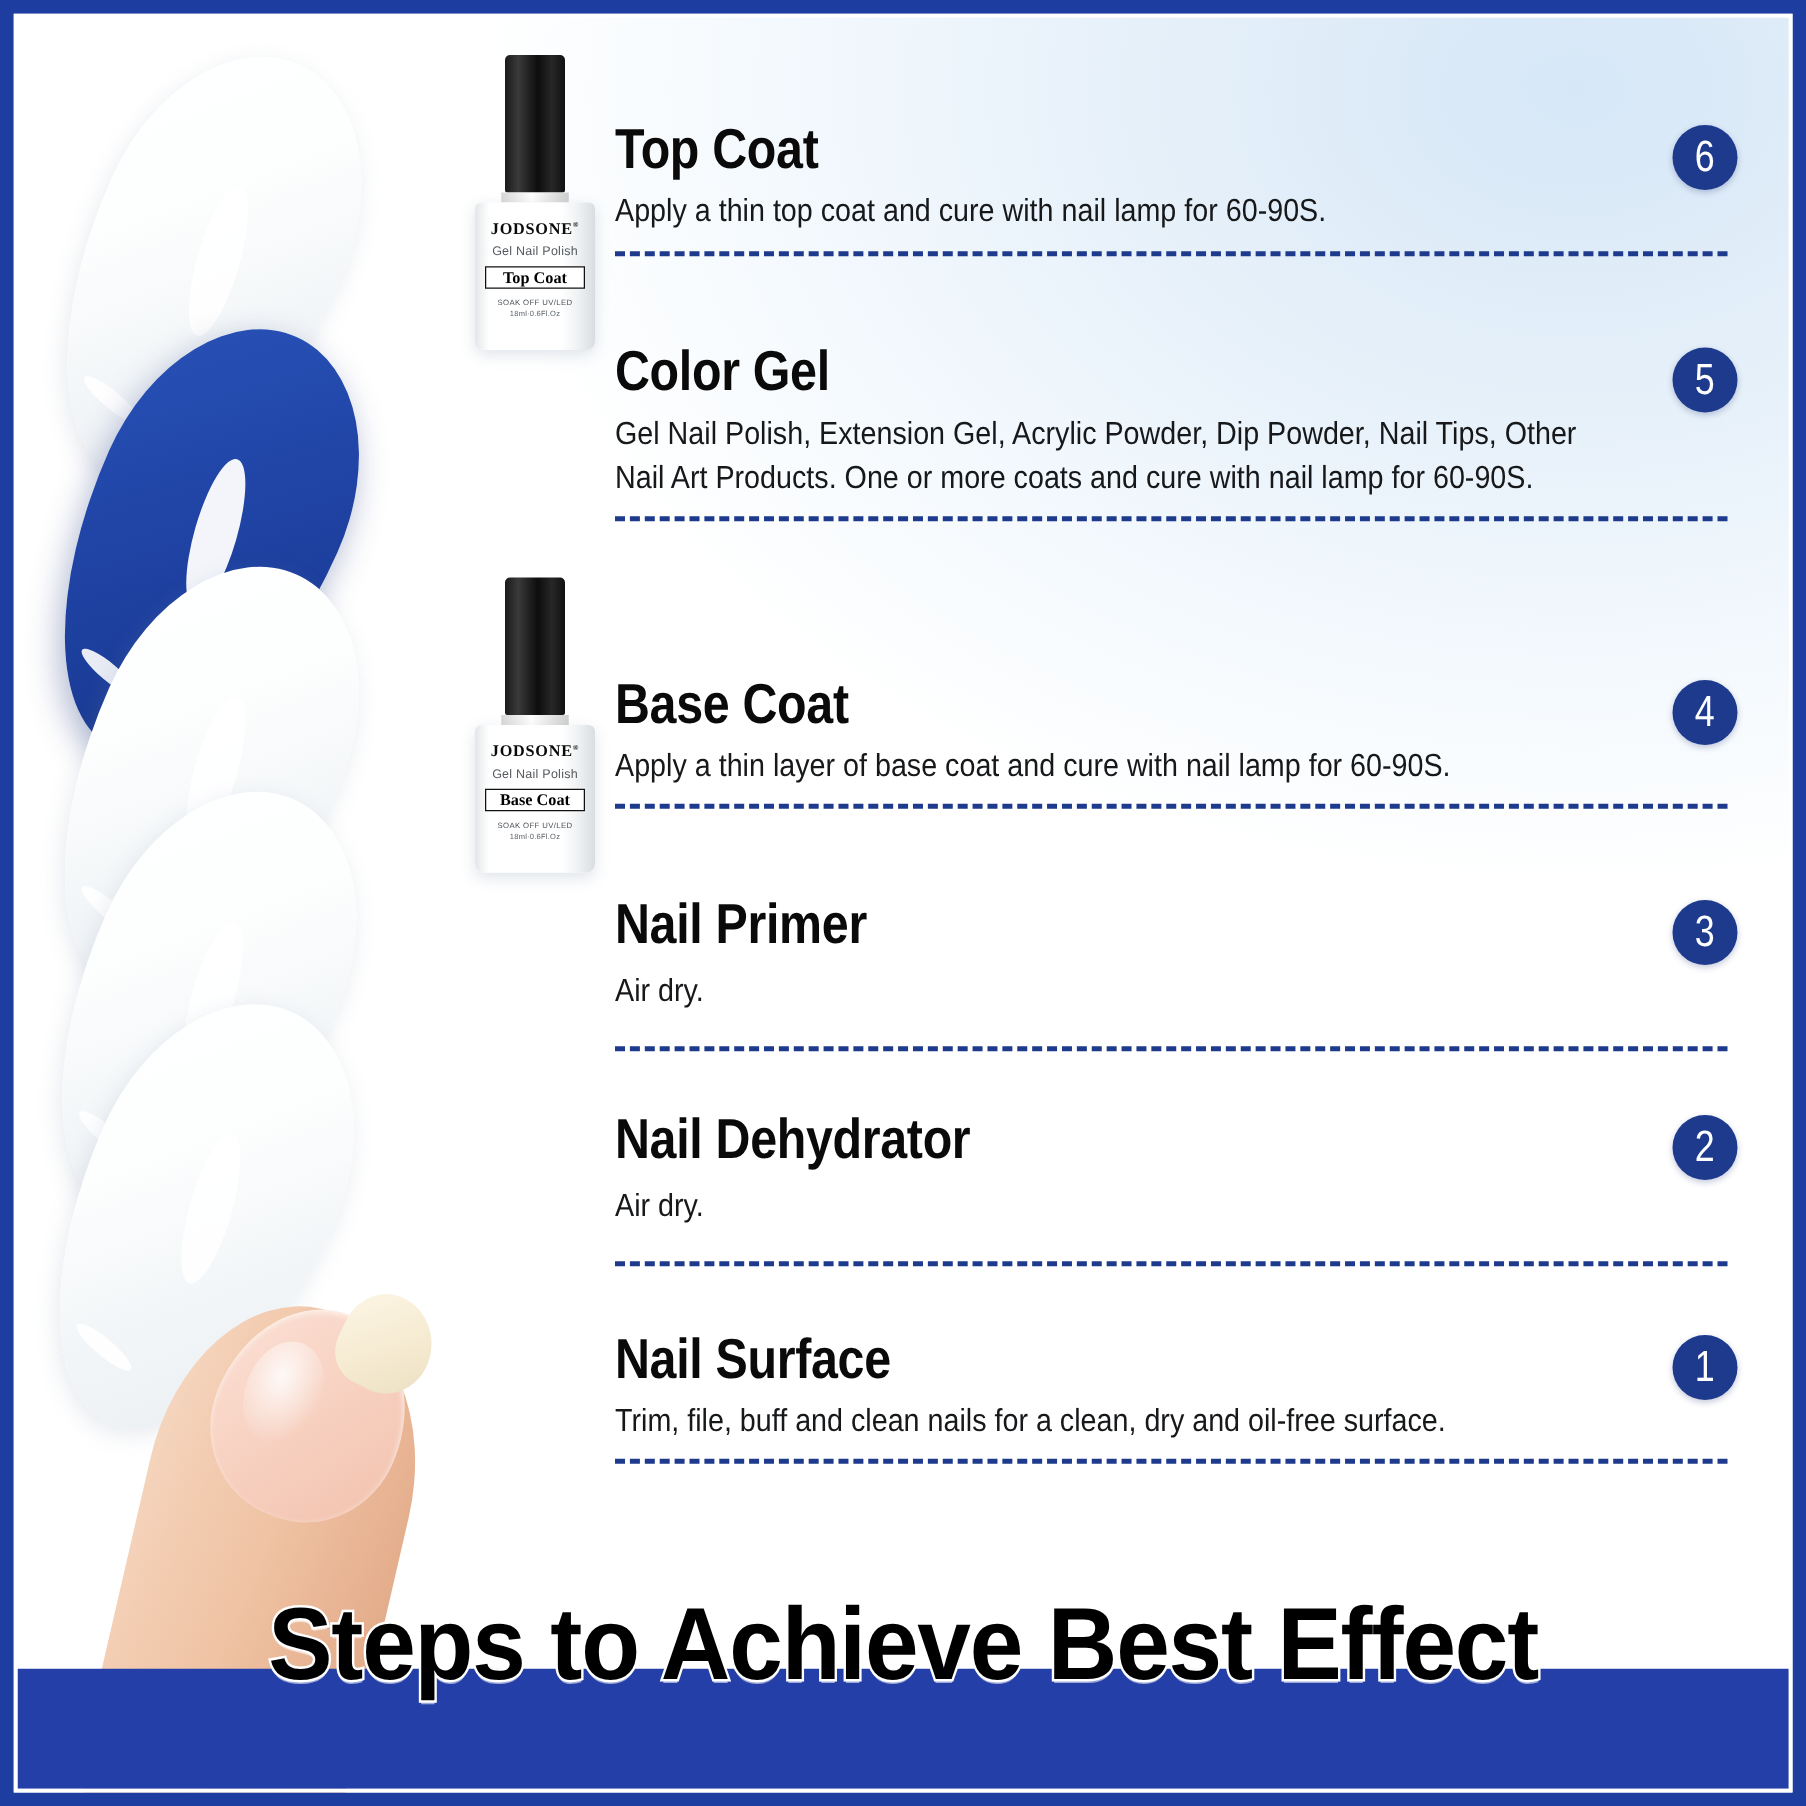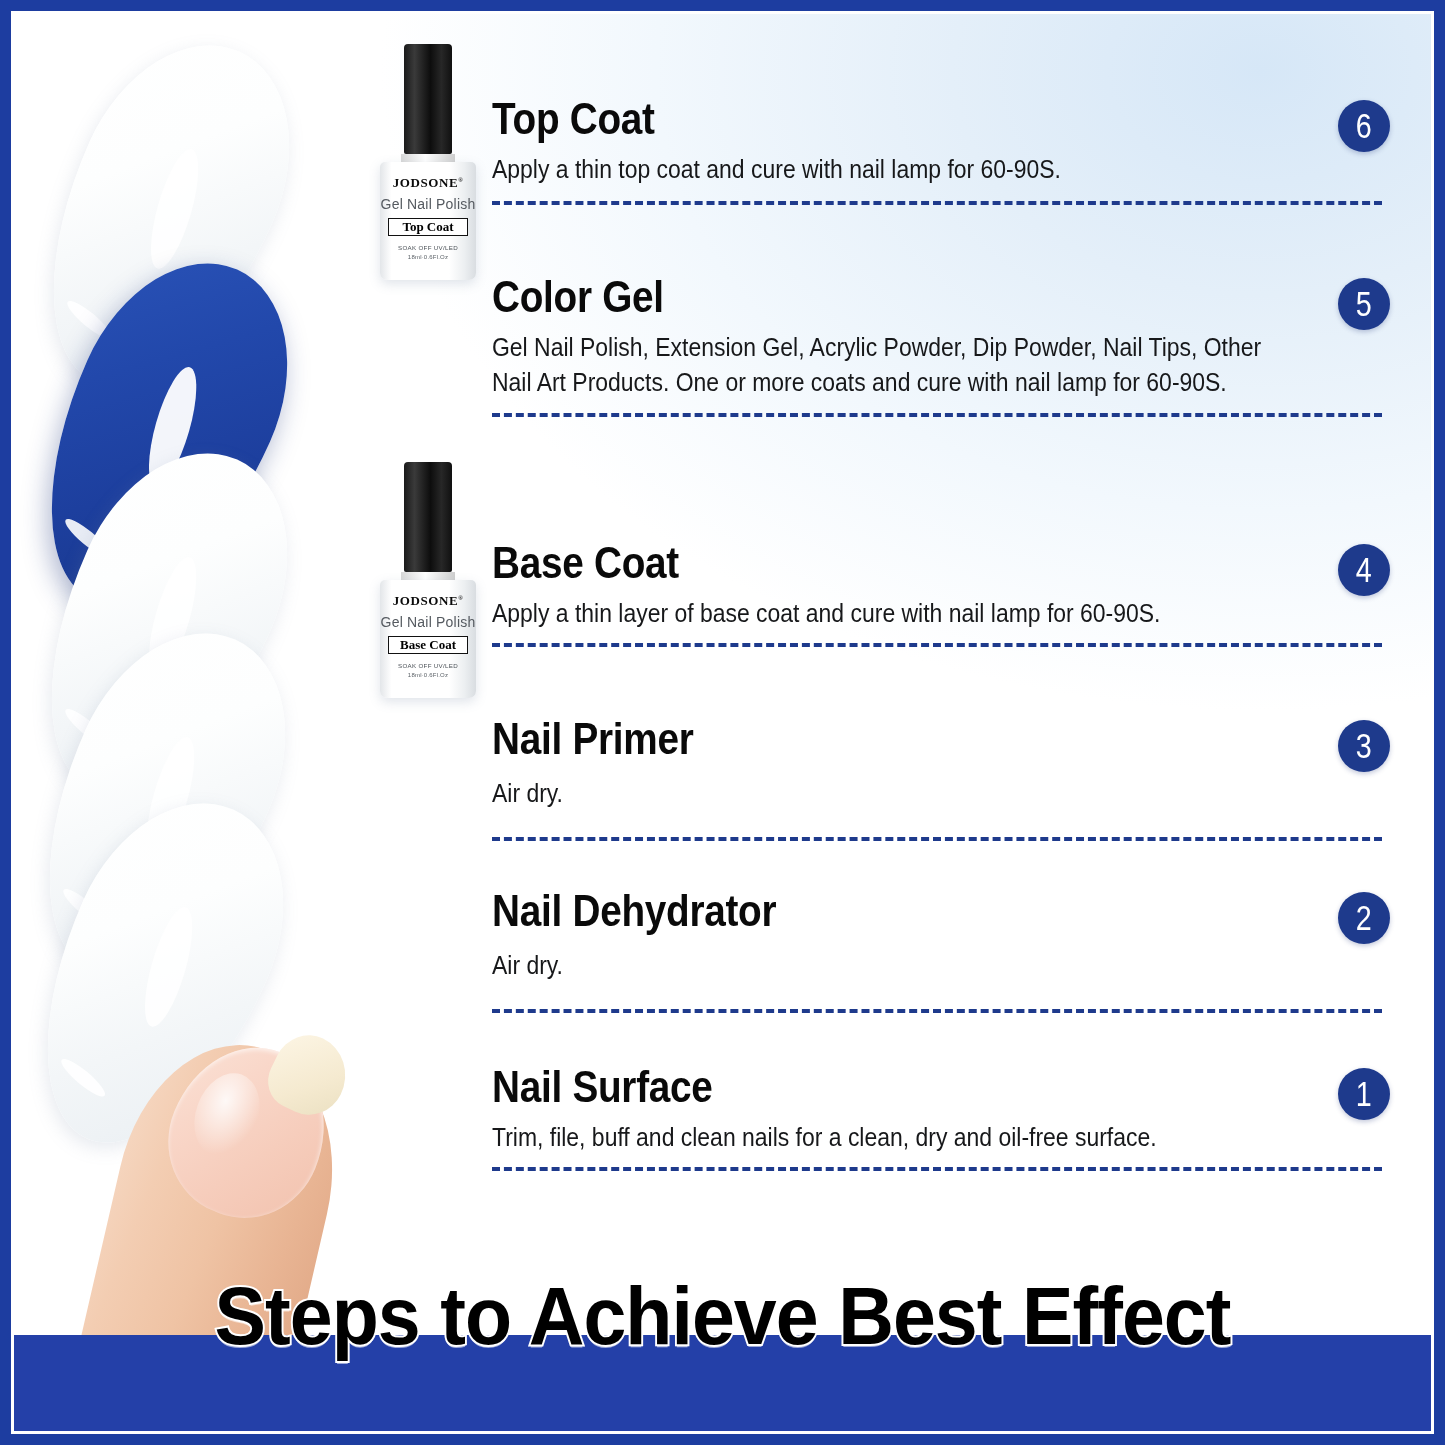--- a/index.html
+++ b/index.html
@@ -193,21 +193,21 @@
     font-weight: 700;
     font-size: 13px;
     letter-spacing: .6px;
     color: #0b0b0b;
     line-height: 1;
     margin-top: 6px;
   }
   .bottle .brand sup { font-size: 6px; vertical-align: super; }
   .bottle .subtitle {
     text-align: center;
-    font-size: 14px;
+    font-size: 10px;
     color: #555a60;
     margin-top: 7px;
     letter-spacing: .2px;
   }
   .bottle .variant {
     margin: 6px auto 0 auto;
     width: 78px;
     border: 1.6px solid #111;
     text-align: center;
     font-family: "Liberation Serif", serif;

